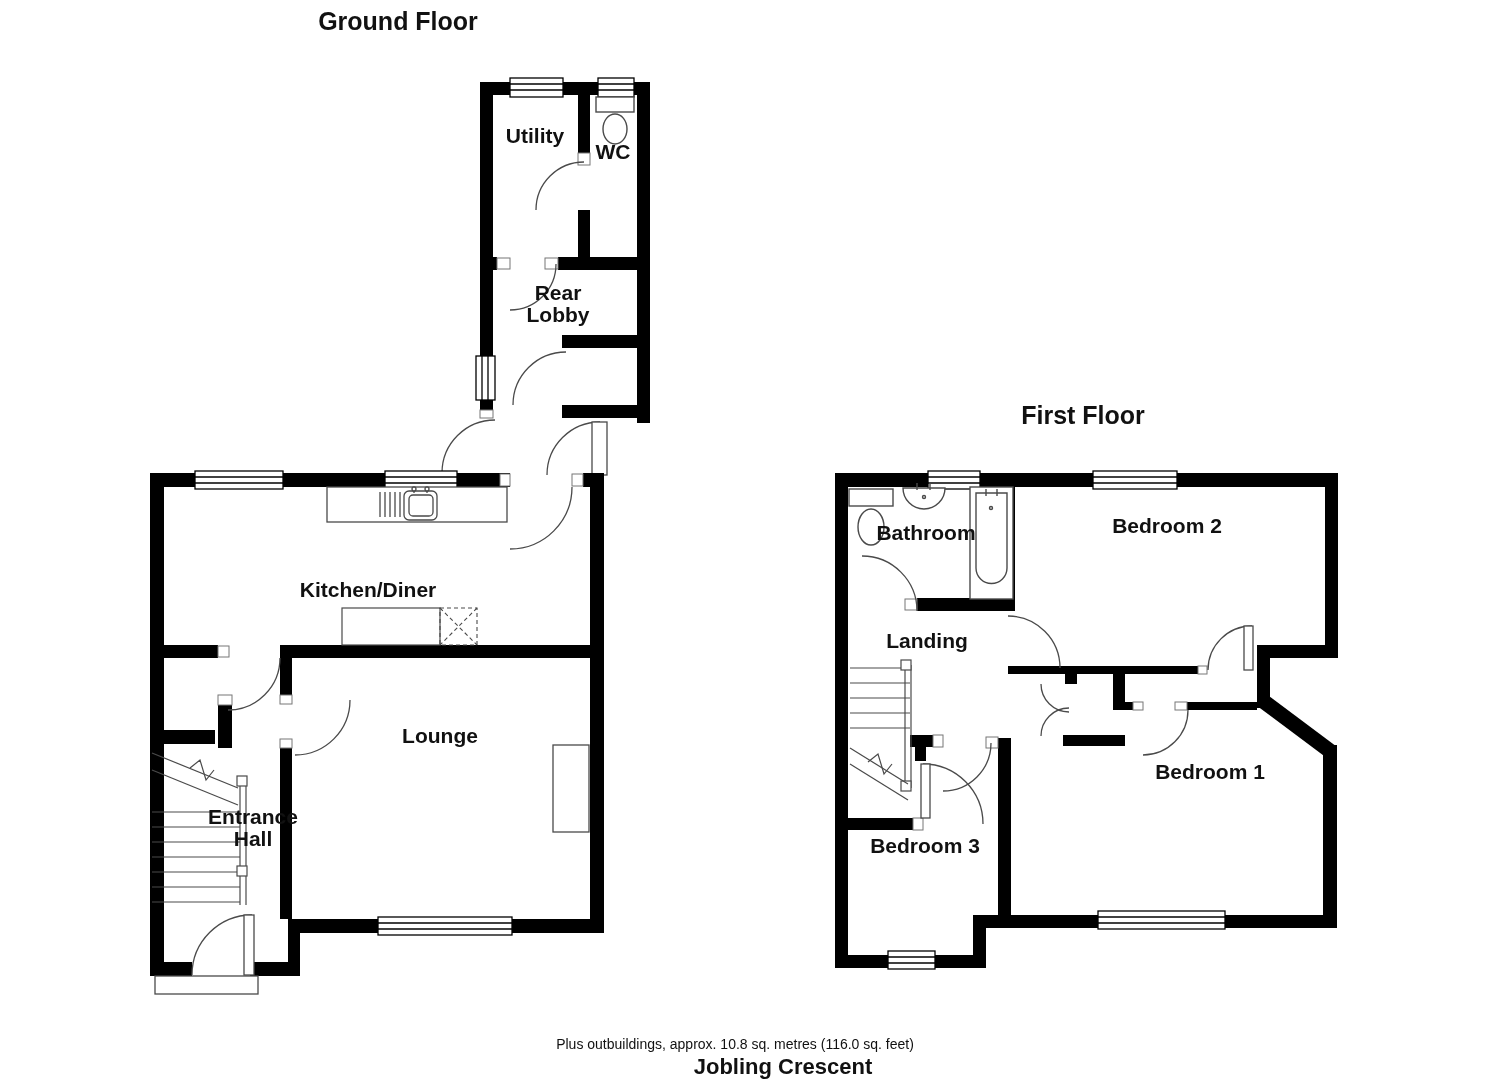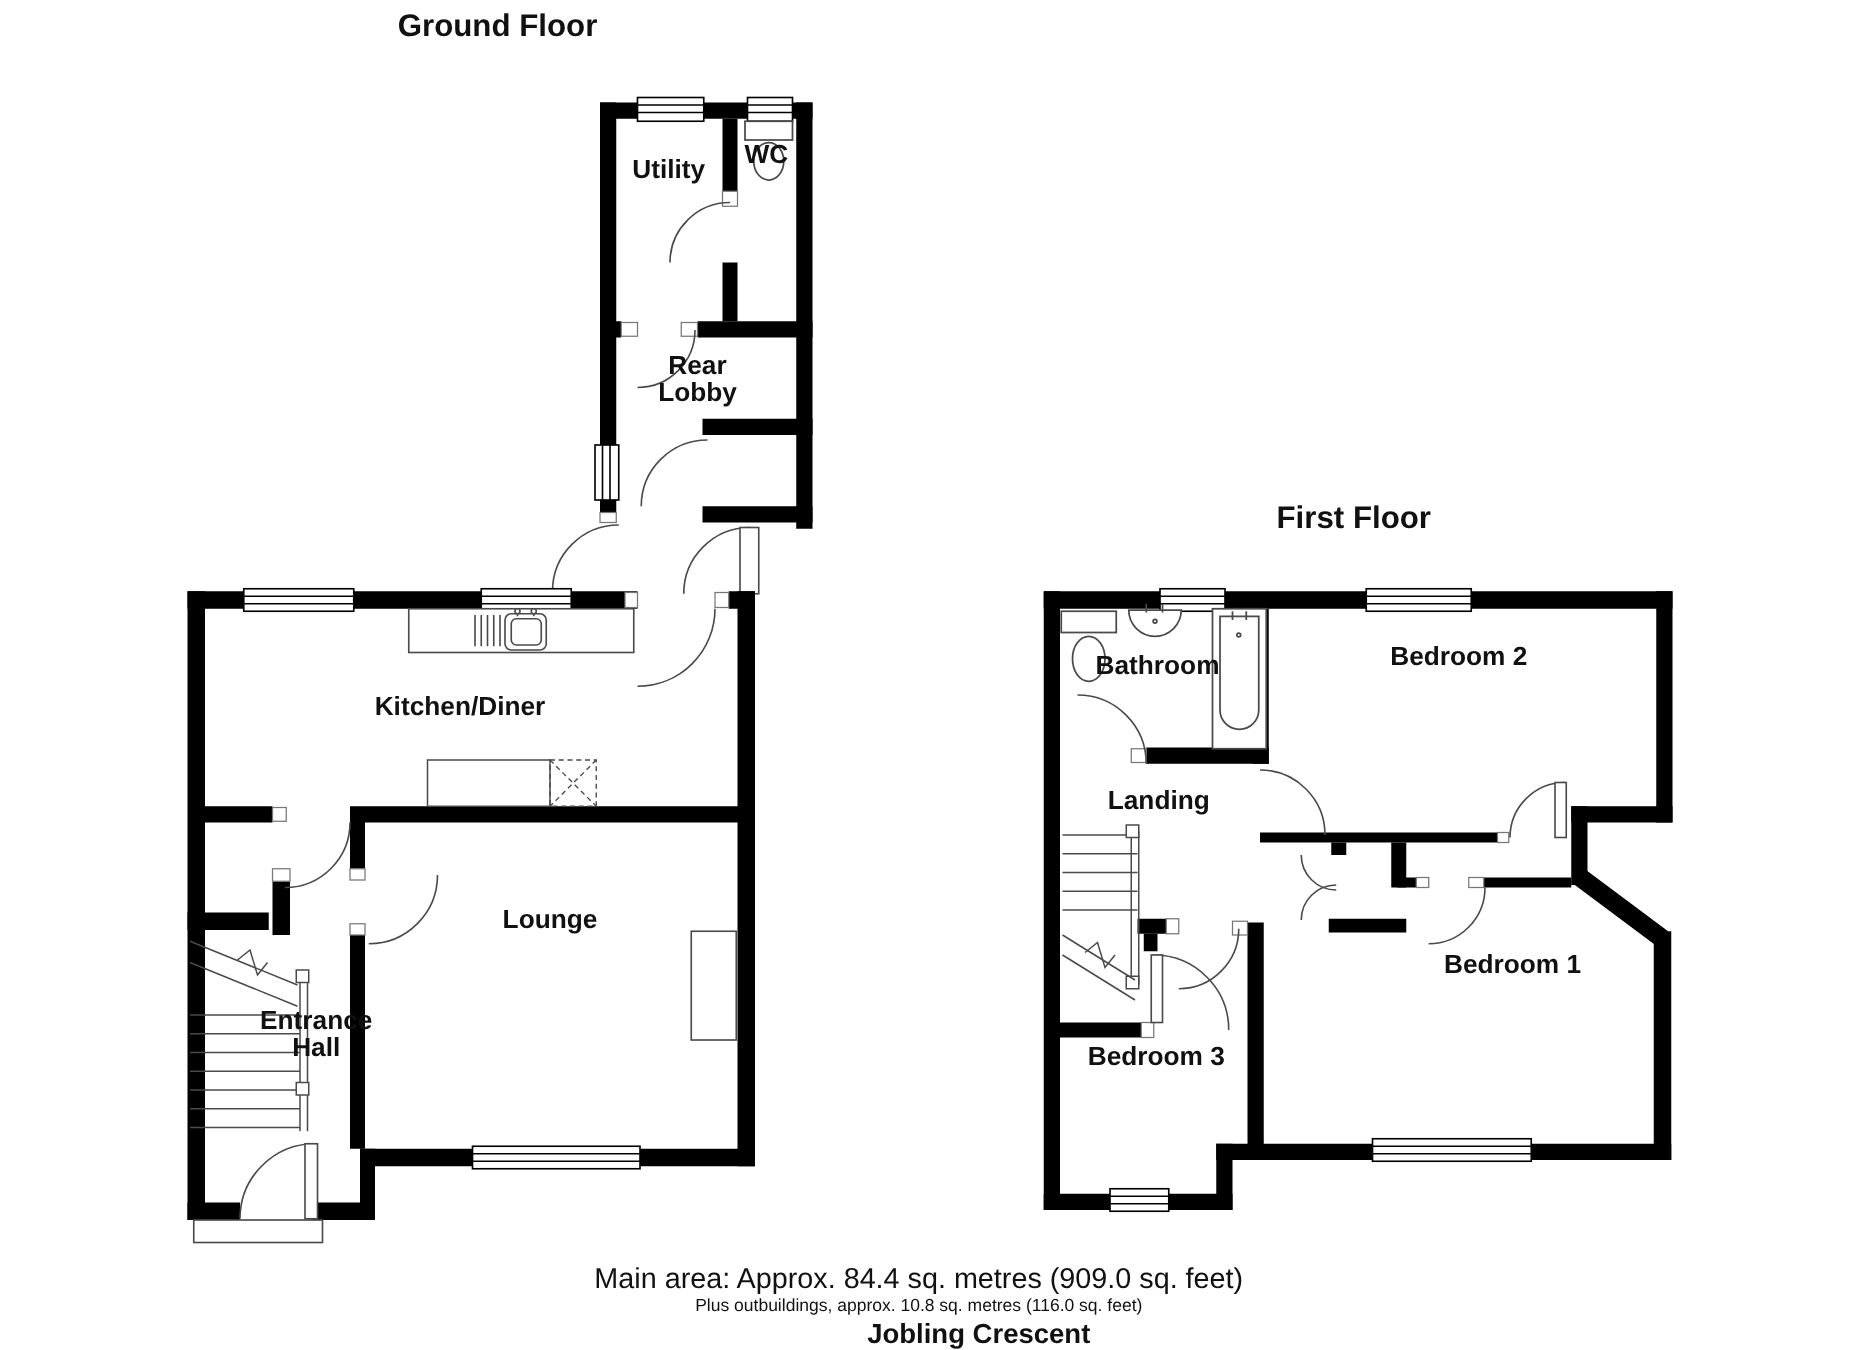--- a/index.html
+++ b/index.html
@@ -259,35 +259,34 @@
     <line x1="850" y1="748" x2="908" y2="784"></line>
         <line x1="850" y1="764" x2="908" y2="800"></line>
     <polyline points="868,762 878,754 884,774 892,764"></polyline>
   </g>
 </svg>
 
 <div class="lbl title" style="left:398px;top:21px;">Ground Floor</div>
 <div class="lbl title" style="left:1083px;top:415px;">First Floor</div>
 
 <div class="lbl room" style="left:535px;top:136px;">Utility</div>
-<div class="lbl room" style="left:613px;top:124px;">WC</div>
+<div class="lbl room" style="left:613px;top:152px;">WC</div>
 <div class="lbl room" style="left:558px;top:304px;">
   <div>Rear</div>
   <div>Lobby</div>
 </div>
-<div class="lbl room" style="left:368px;top:566px;text-align:center;">Kitchen/Diner</div>
+<div class="lbl room" style="left:368px;top:590px;text-align:center;">Kitchen/Diner</div>
 <div class="lbl room" style="left:440px;top:736px;">Lounge</div>
 <div class="lbl room" style="left:221px;top:828px;margin-left:32px;">
   <div>Entrance</div>
   <div>Hall</div>
 </div>
 
 <div class="lbl room" style="left:926px;top:533px;">Bathroom</div>
 <div class="lbl room" style="left:1167px;top:526px;">Bedroom 2</div>
 <div class="lbl room" style="left:927px;top:641px;">Landing</div>
 <div class="lbl room" style="left:1167px;top:772px;margin-left:43px;">Bedroom 1</div>
 <div class="lbl room" style="left:925px;top:846px;">Bedroom 3</div>
 
-<div class="ftr ftr-main">Main area: Approx. 84.4 sq. metres (909.0 sq. feet)</div>
 <div class="ftr ftr-sub">Plus outbuildings, approx. 10.8 sq. metres (116.0 sq. feet)</div>
 <div class="ftr ftr-addr">Jobling Crescent</div>
 
 </div>
 
 </body></html>

